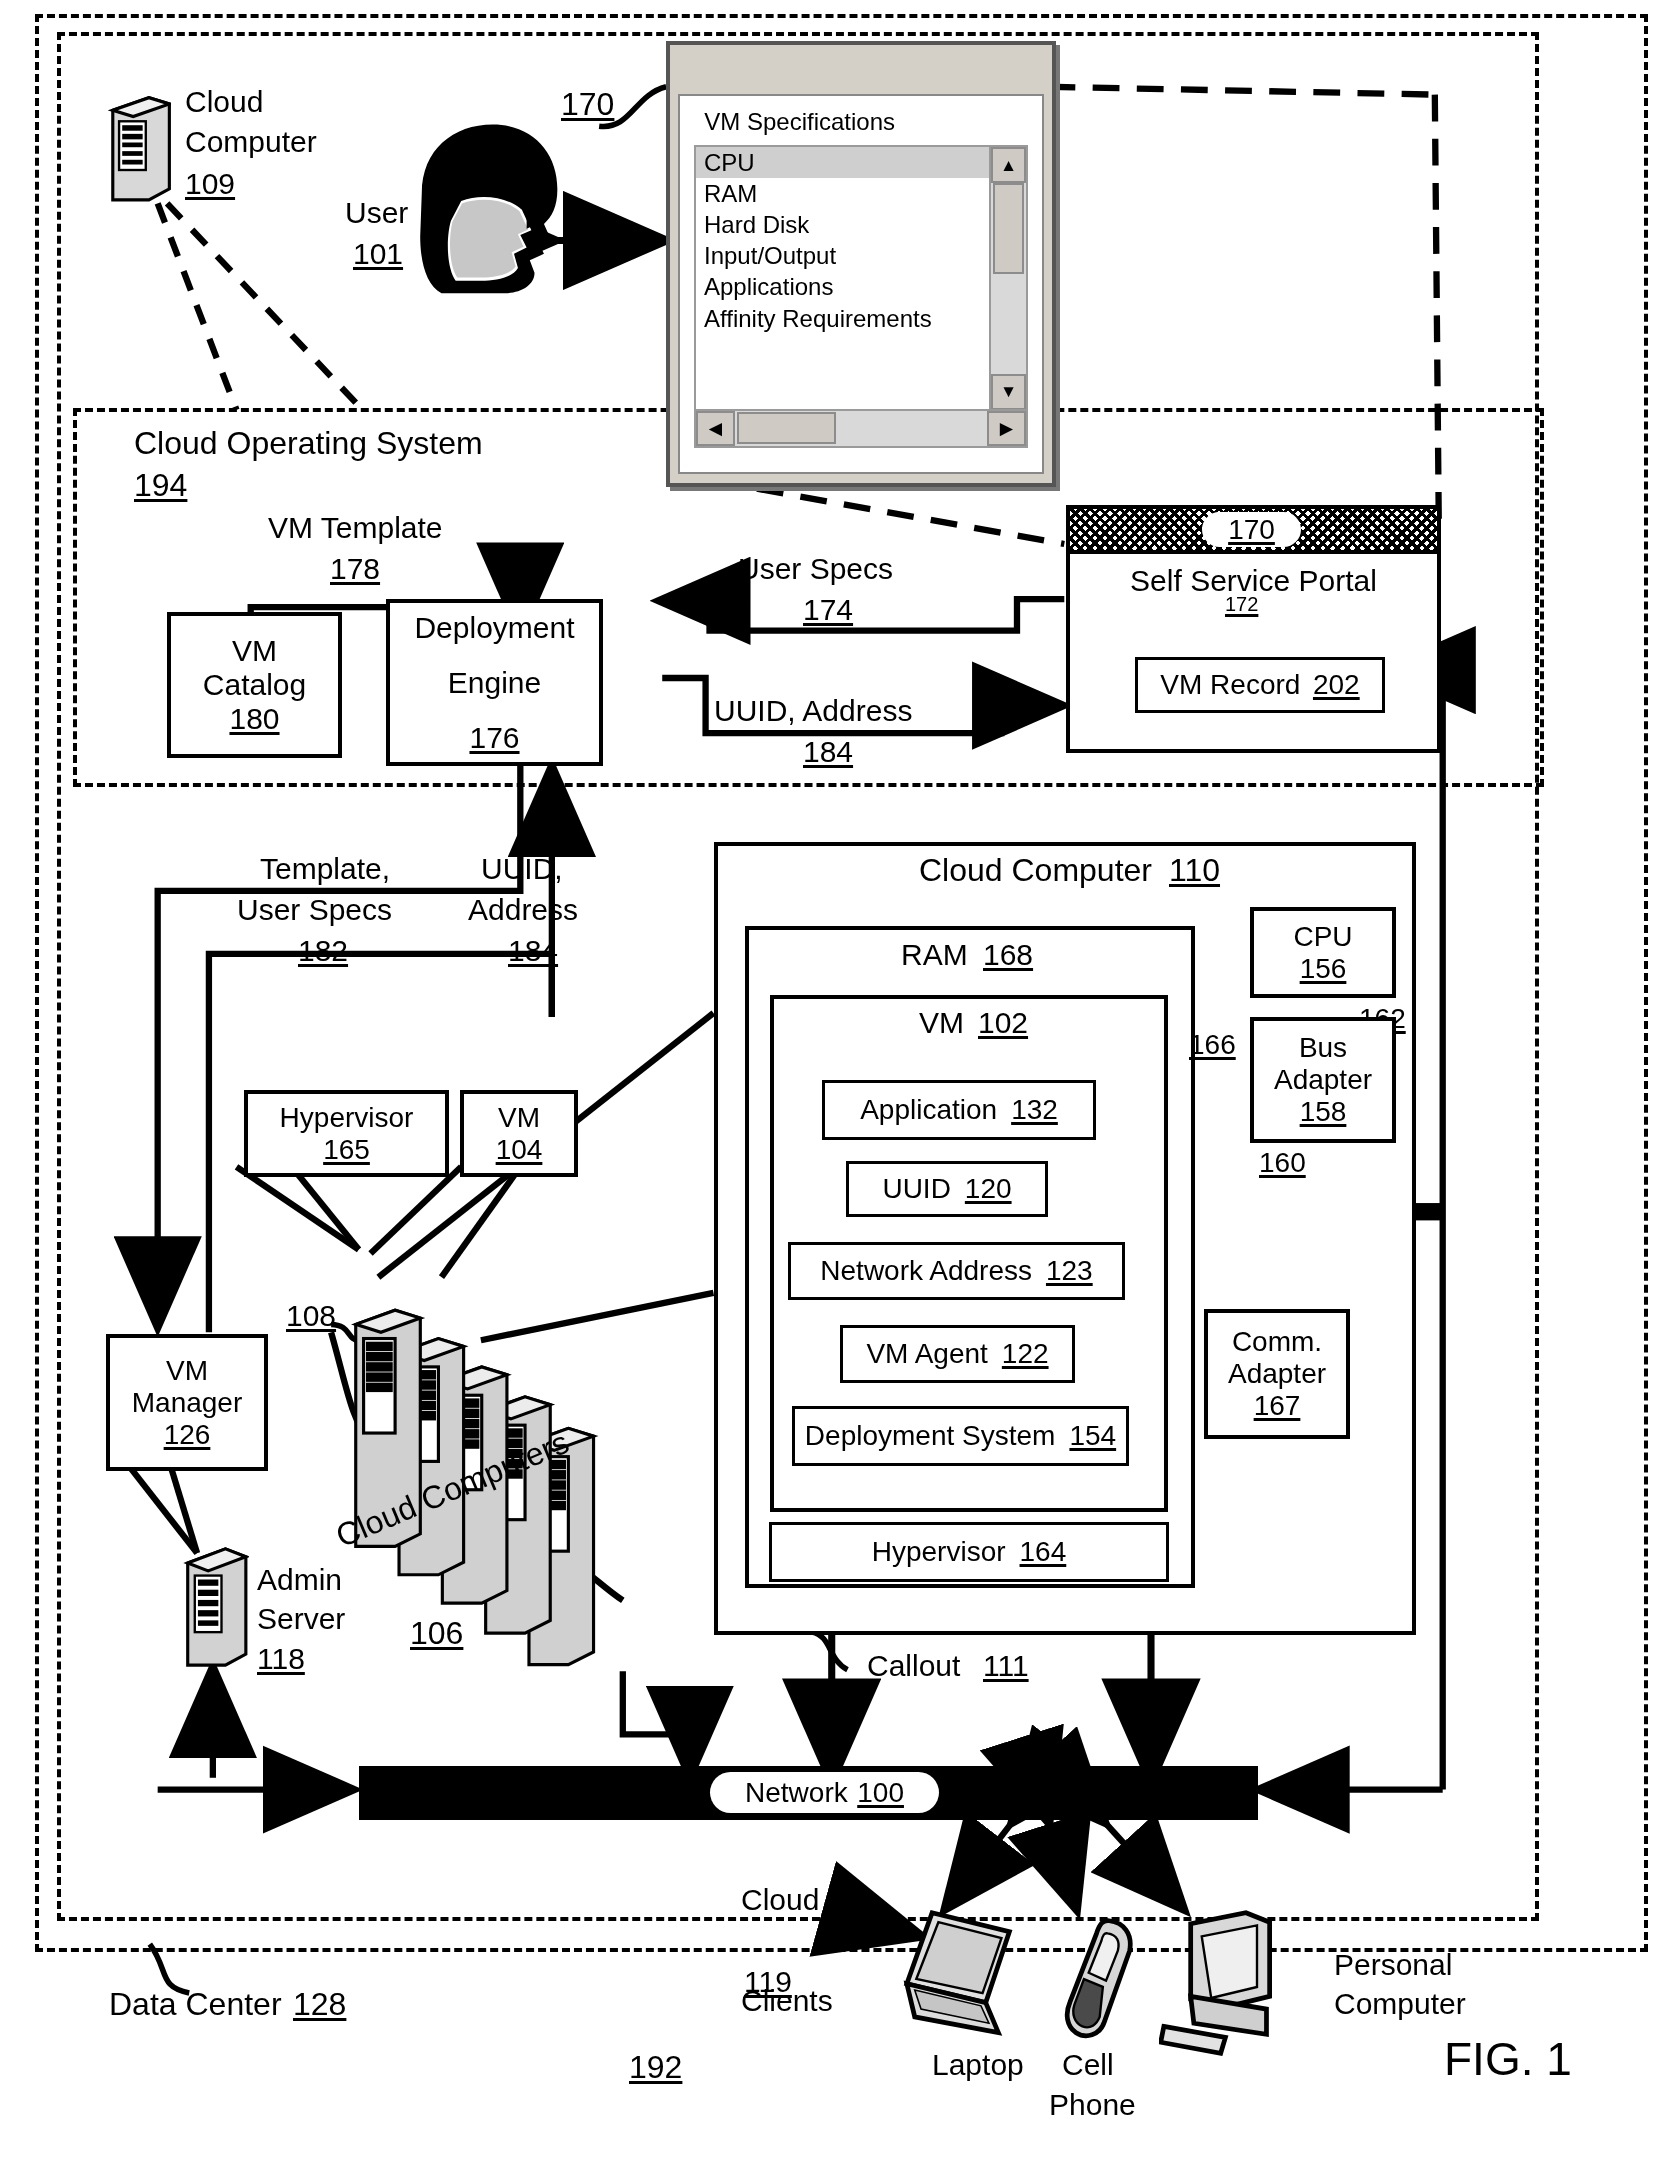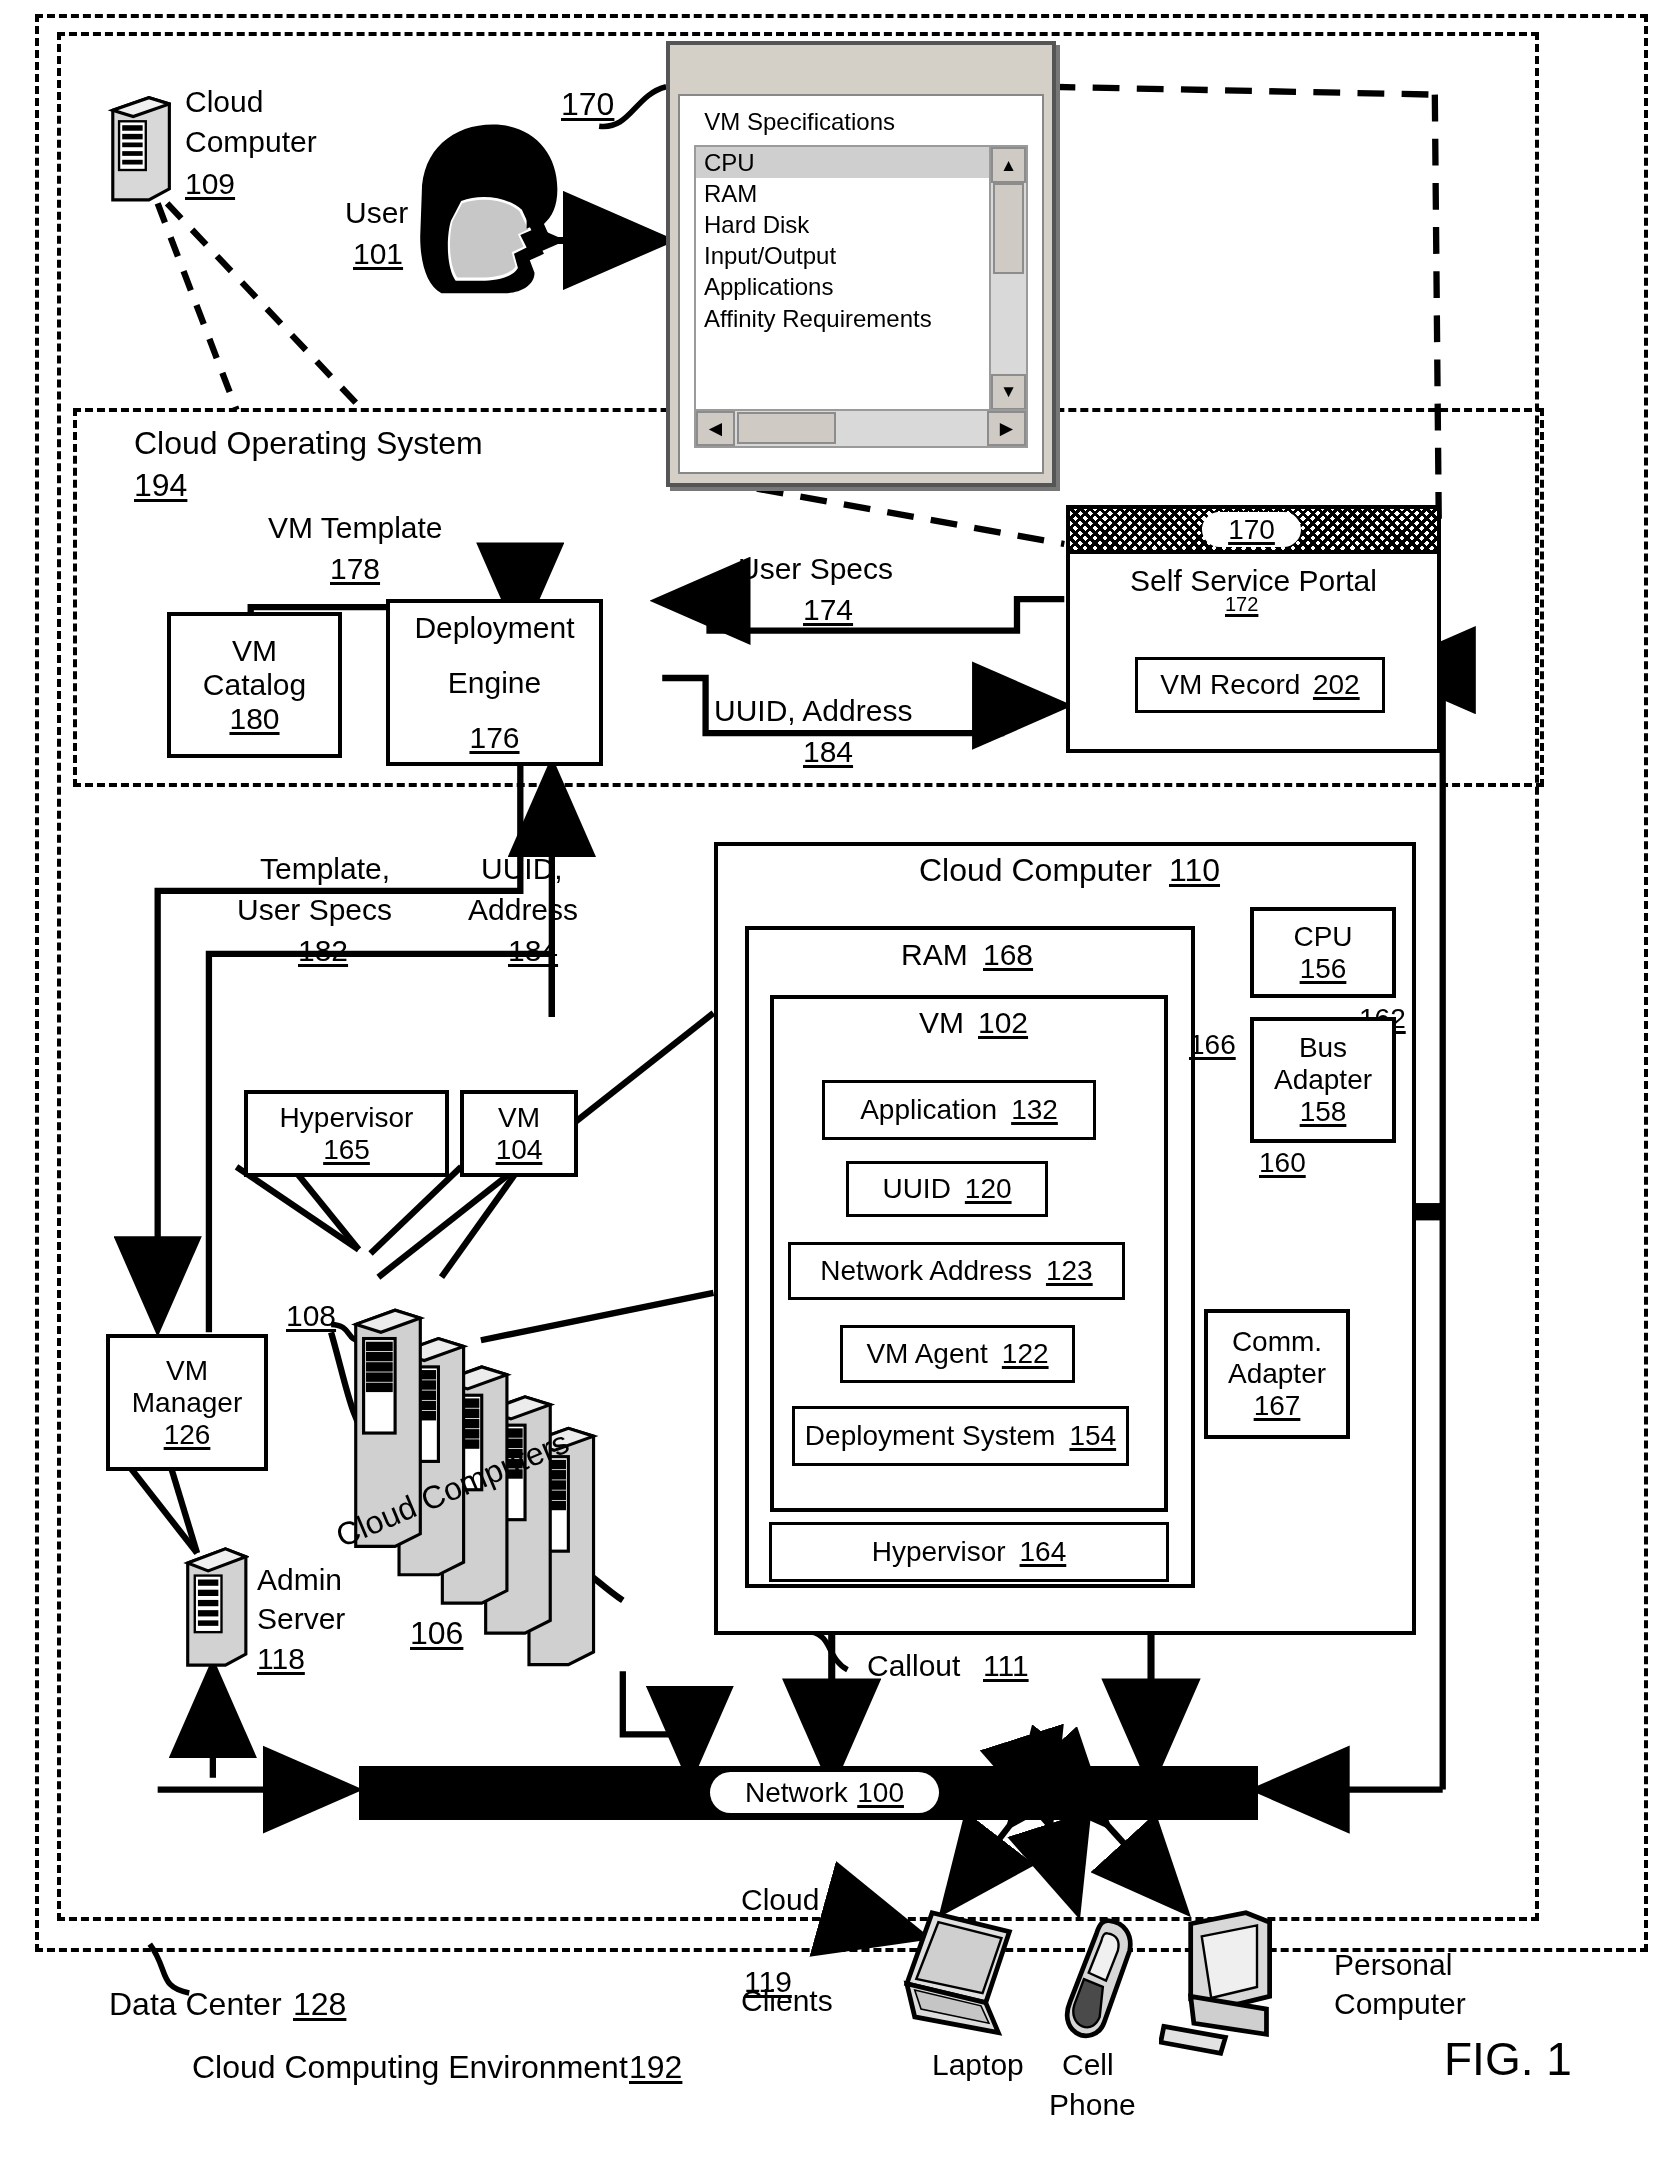--- a/index.html
+++ b/index.html
@@ -446,19 +446,18 @@
       <polygon points="40,112 136,128 136,160 44,146" fill="#cfcfcf" stroke="#000" stroke-width="6"></polygon>
       <polygon points="6,150 84,164 78,184 2,170" fill="#e2e2e2" stroke="#000" stroke-width="6"></polygon>
     </svg>
   </div>
   <div class="t" style="left:1334px;top:1948px;font-size:30px;">Personal</div>
   <div class="t" style="left:1334px;top:1987px;font-size:30px;">Computer</div>
 
   <div class="t" style="left:109px;top:1987px;font-size:32px;">Data Center</div>
   <div class="t u" style="left:293px;top:1987px;font-size:32px;">128</div>
 
-  <div class="t" style="left:192px;top:2050px;font-size:32px;">Cloud Computing Environment</div>
   <div class="t u" style="left:629px;top:2050px;font-size:32px;">192</div>
 
   <div class="t" style="left:1444px;top:2034px;font-size:46px;">FIG. 1</div>
 
 </div>
 
 
 </body></html>

